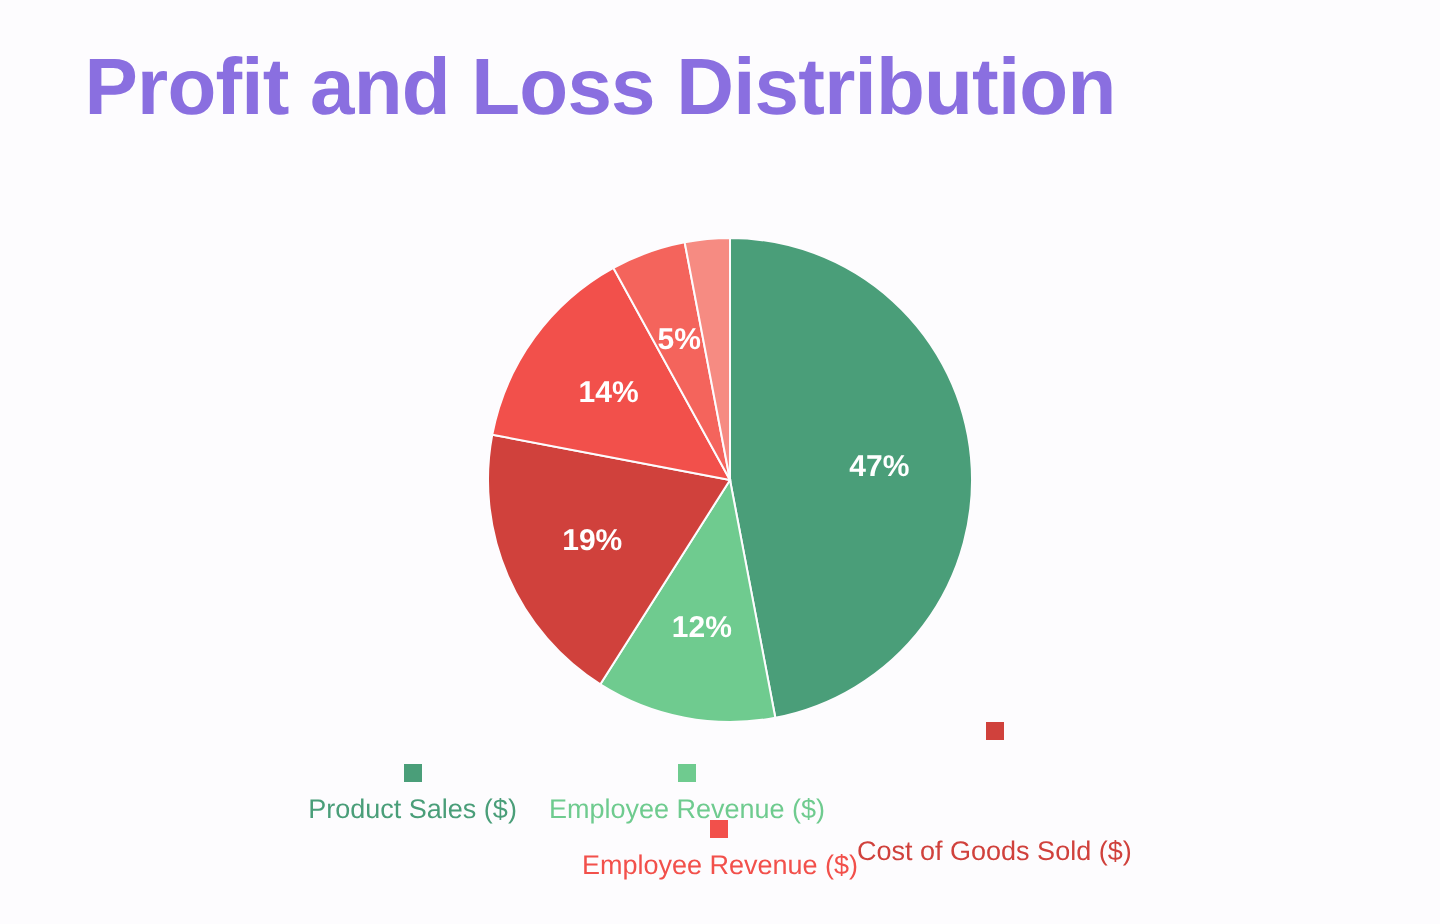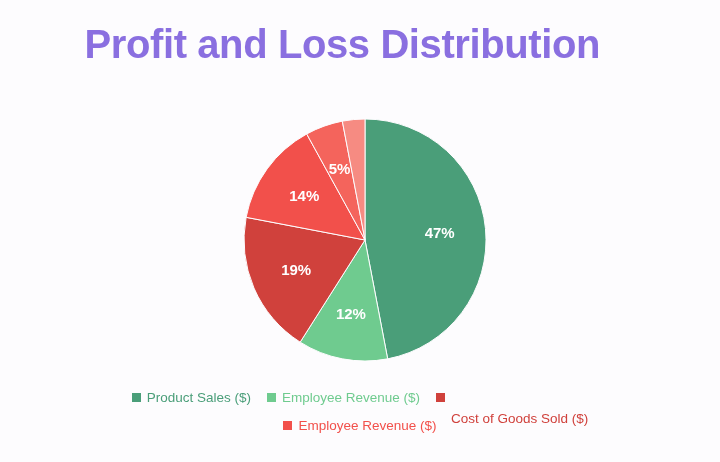--- a/index.html
+++ b/index.html
@@ -18,21 +18,21 @@
     width: 720px;
     height: 462px;
     background: #fdfcfe;
     box-sizing: border-box;
   }
   #chart-title {
     position: absolute;
     top: 22px;
     left: 0;
     width: 600px;
-    text-align: right;
+    text-align: center;
     font-size: 40px;
     font-weight: bold;
     letter-spacing: -0.4px;
     color: #8a6fe0;
     font-family: "Liberation Sans", sans-serif;
     white-space: nowrap;
   }
   #pie-wrap {
     position: absolute;
     left: 243px;
@@ -63,20 +63,21 @@
     justify-content: center;
     align-items: center;
     gap: 16px;
     height: 28px;
   }
   .legend-item {
     display: flex;
     align-items: center;
     gap: 6px;
     white-space: nowrap;
+    flex-direction: column;
   }
   .legend-swatch {
     width: 9px;
     height: 9px;
     flex: 0 0 auto;
     display: inline-block;
   }
   .legend-text {
     font-family: "Liberation Sans", sans-serif;
     font-size: 13.5px;

